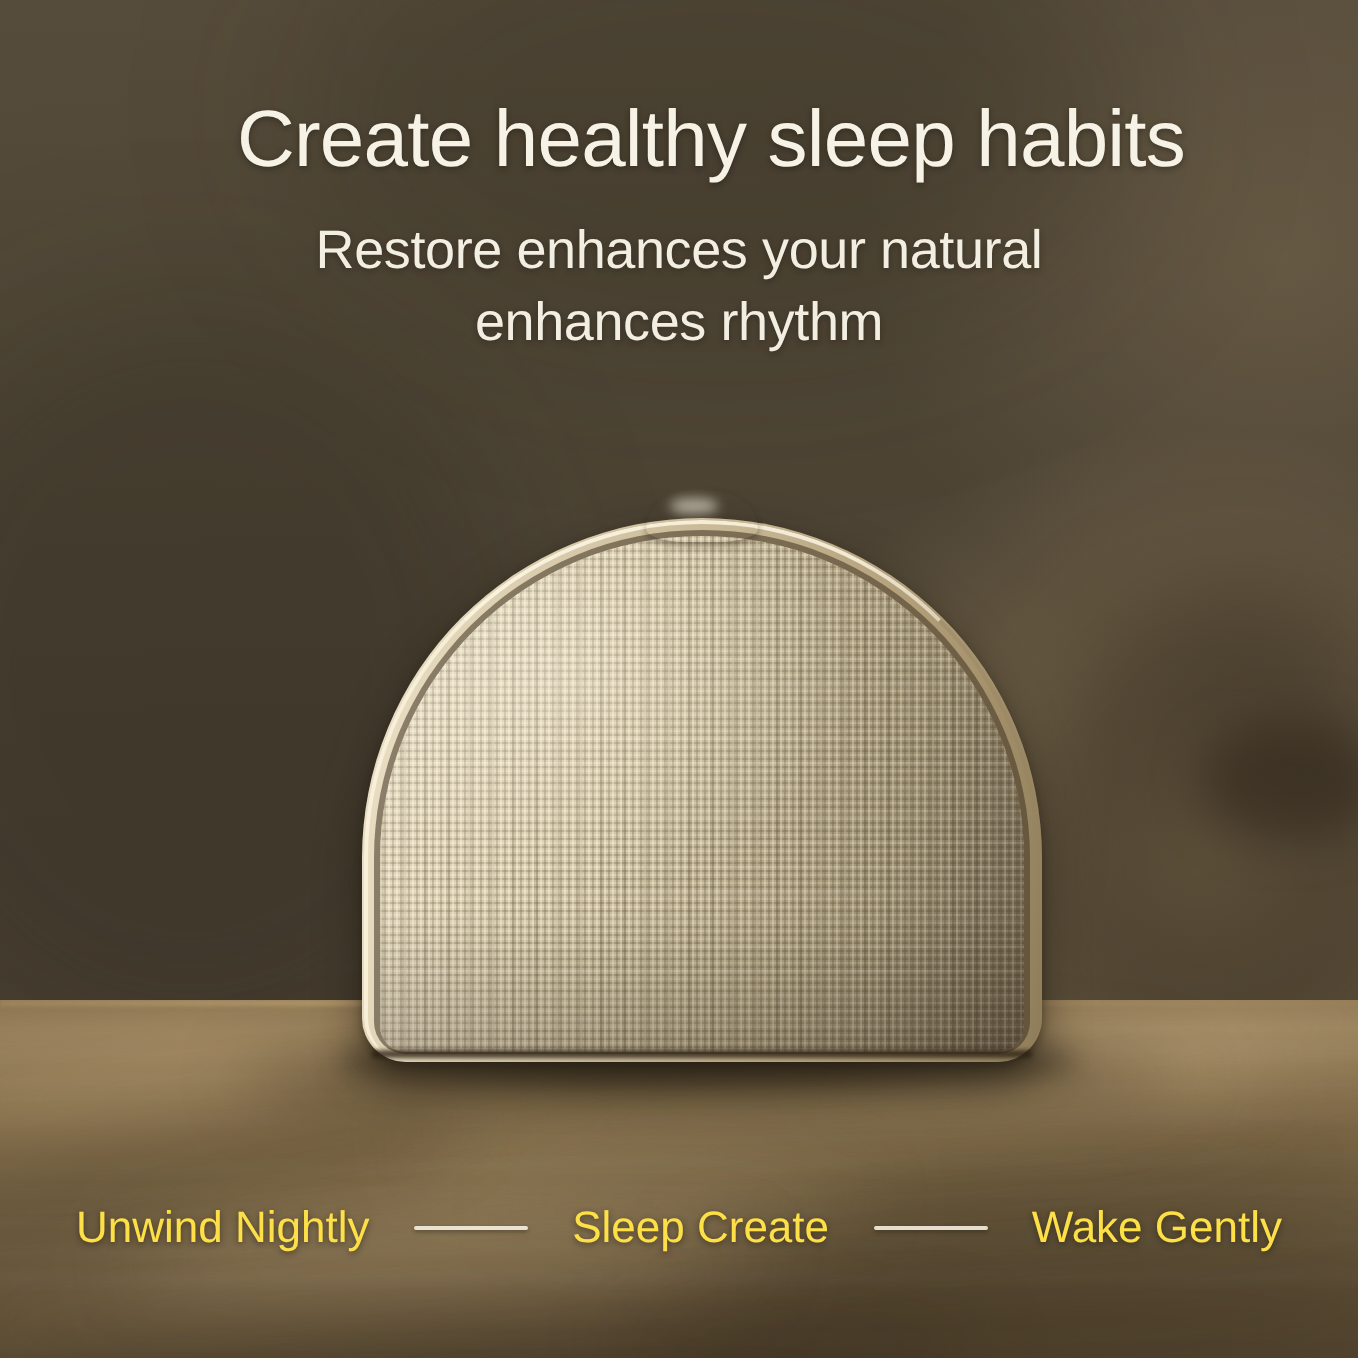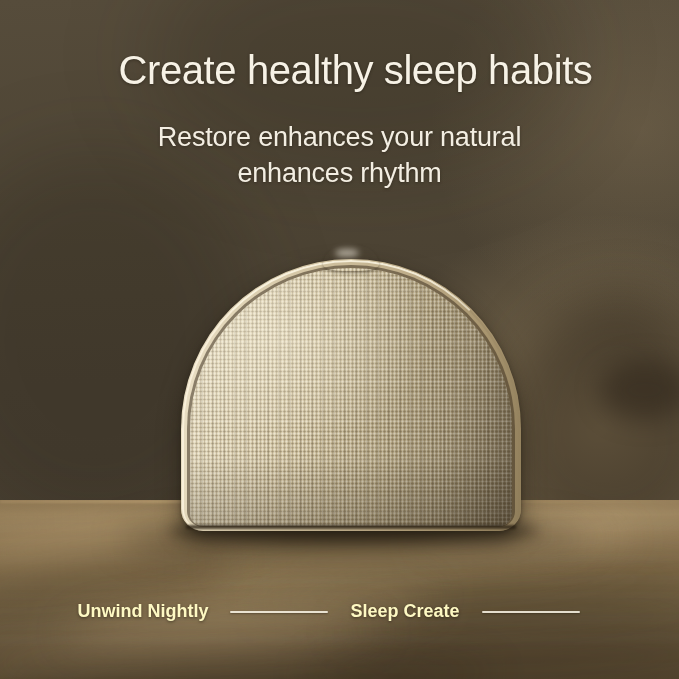--- a/index.html
+++ b/index.html
@@ -234,44 +234,44 @@
     position:absolute; left:0; top:48px; width:679px;
     text-align:center;
     font-size:40px;
     font-weight:400;
     letter-spacing:-0.4px;
     color:#f7f2e6;
     text-shadow:0 1px 3px rgba(25,20,12,0.45);
     margin-left:16px;
   }
   .subhead {
-    position:absolute; left:0; top:119px; width:679px;
+    position:absolute; left:0; top:107px; width:679px;
     text-align:center;
     font-size:27px;
     font-weight:400;
     line-height:1.34;
     letter-spacing:-0.2px;
     color:#f3eee2;
     text-shadow:0 1px 3px rgba(25,20,12,0.40);
   }
   .subhead span { display:block; }
 
   
   .captions {
     position:absolute; left:0; top:601px; width:679px;
     display:flex;
     align-items:center;
     justify-content:center;
     gap:0;
     padding:0 38px;
   }
   .caption {
-    font-size:18px;
-    font-weight:700;
-    color:#fef9c3;
+    font-size:22px;
+    font-weight:400;
+    color:#fde047;
     white-space:nowrap;
     text-shadow:0 1px 3px rgba(30,22,12,0.55);
   }
   .cap-rule {
     flex:1 1 auto;
     height:2px;
     margin:0 22px;
     background:rgba(248,242,228,0.88);
     border-radius:1px;
     box-shadow:0 1px 2px rgba(30,22,12,0.40);
@@ -344,15 +344,16 @@
   <div class="subhead">
     <span>Restore enhances your natural</span>
     <span>enhances rhythm</span>
   </div>
 
   <div class="captions">
     <div class="caption">Unwind Nightly</div>
     <div class="cap-rule"></div>
     <div class="caption">Sleep Create</div>
     <div class="cap-rule"></div>
+    <div class="caption">Wake Gently</div>
   </div>
 
 </div>
 
 </body></html>

